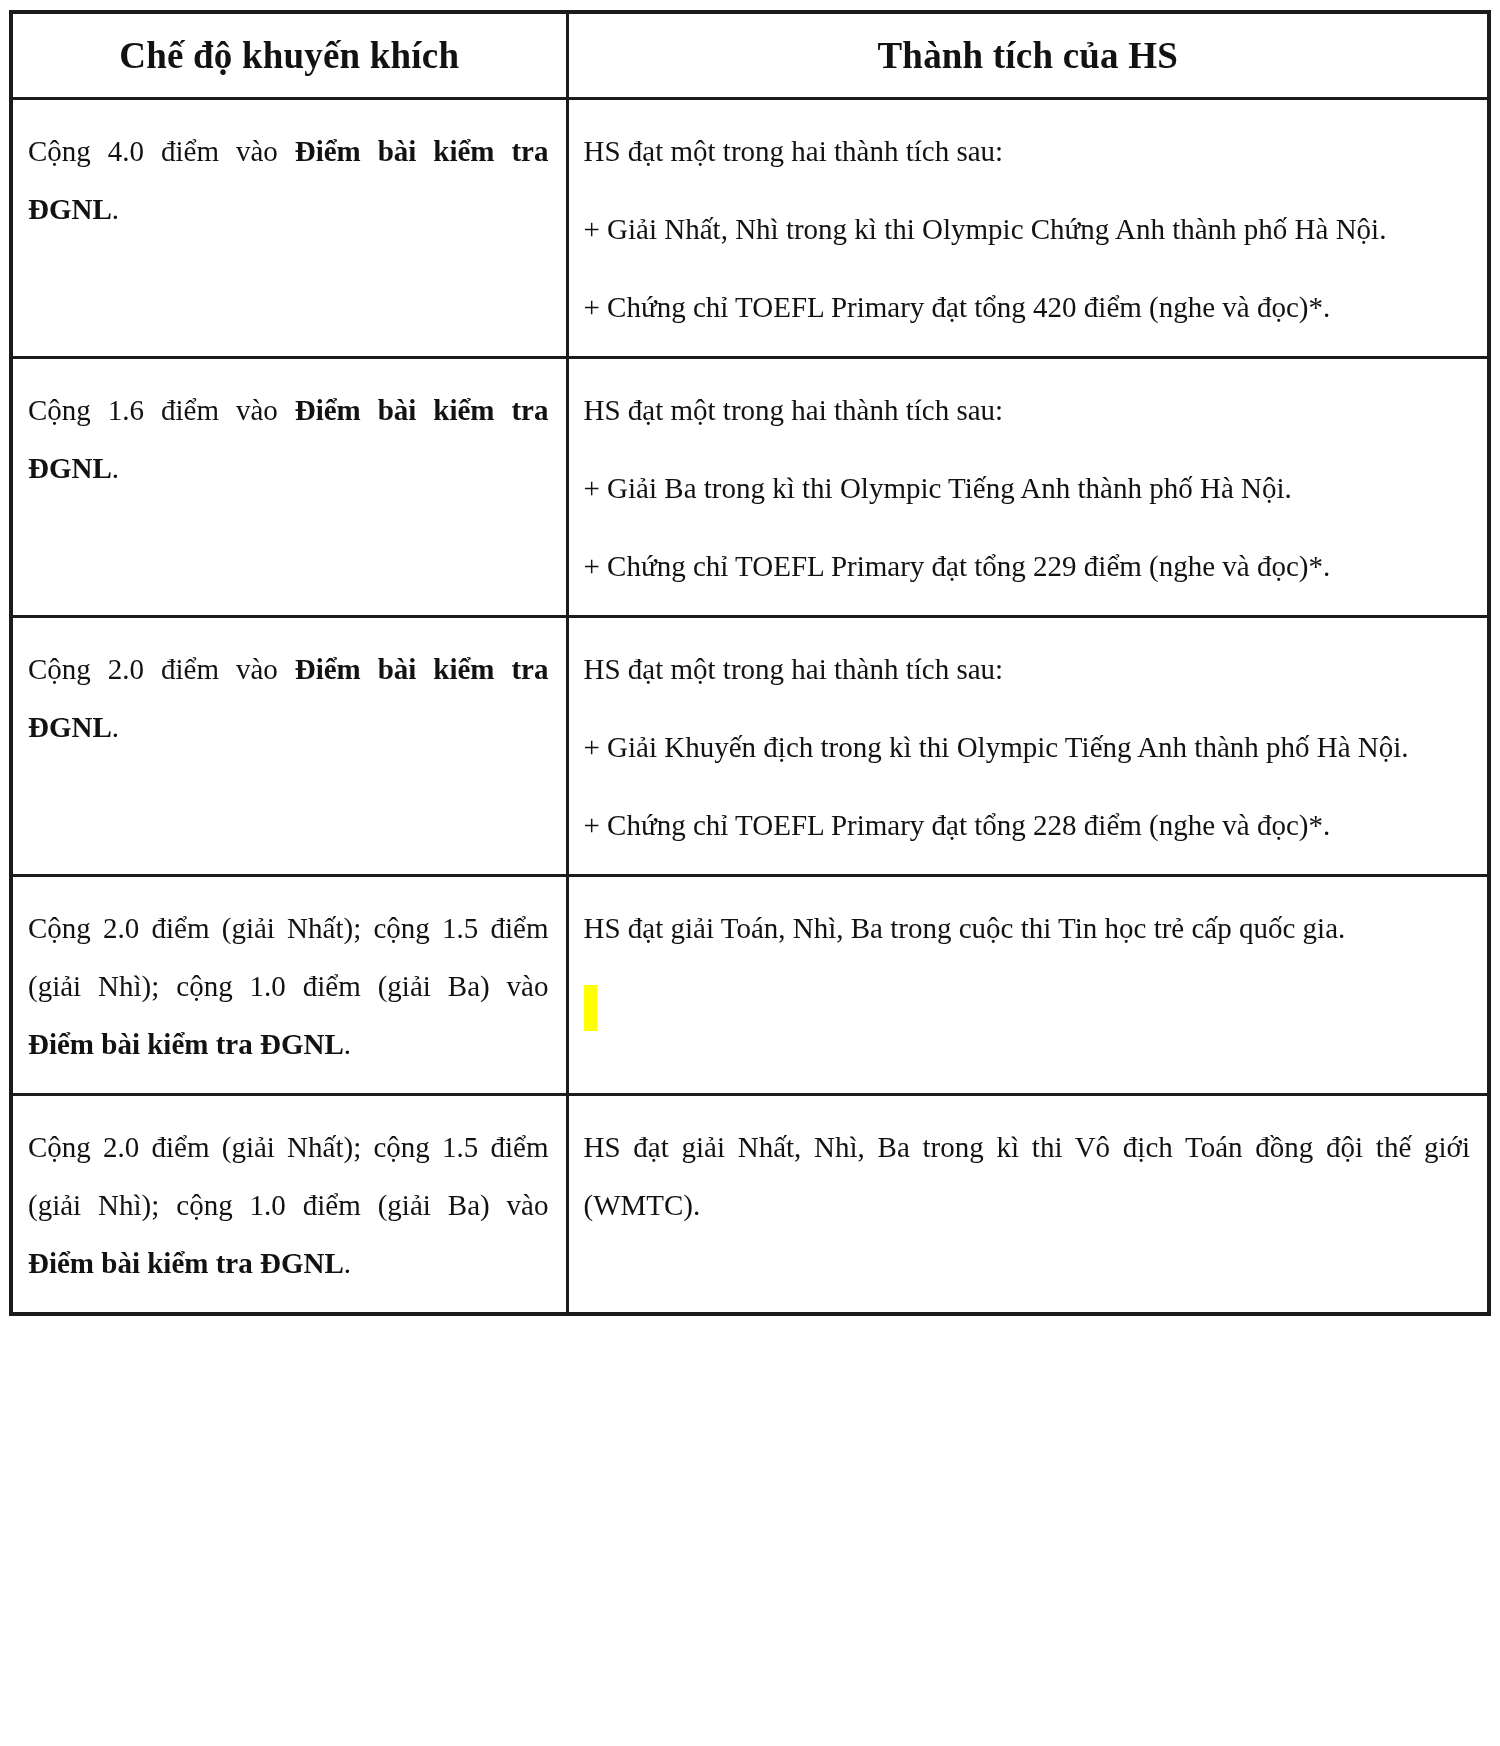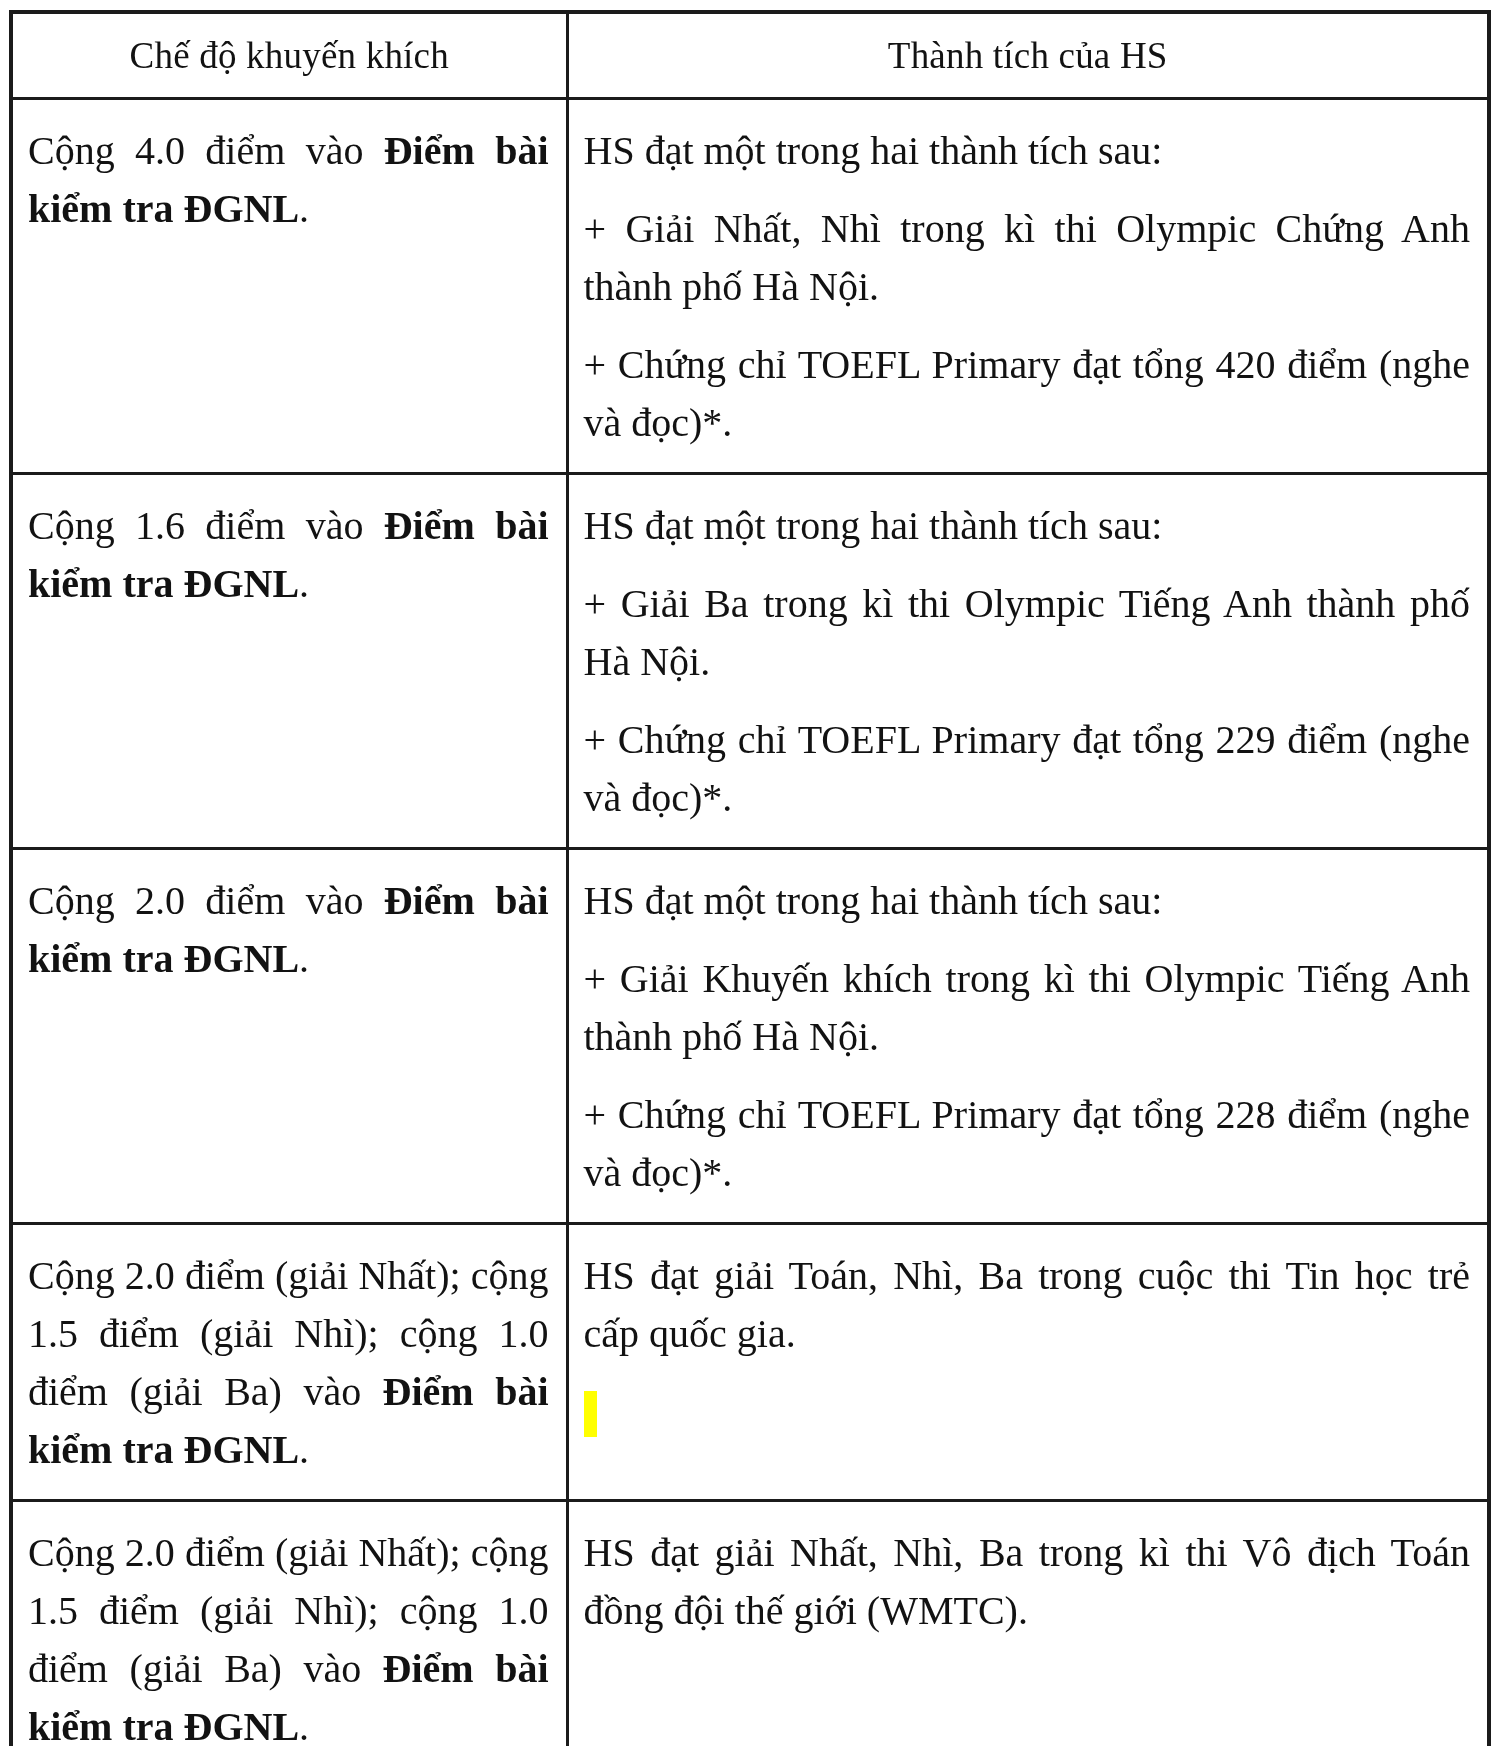--- a/index.html
+++ b/index.html
@@ -21,31 +21,31 @@
     border: 4px solid #1b1b1b;
   }
   col.col-left  { width: 556px; }
   col.col-right { width: 922px; }
   th, td {
     border: 3px solid #1b1b1b;
     box-sizing: border-box;
   }
   th {
     font-size: 37px;
-    font-weight: normal;
+    font-weight: bold;
     text-align: center;
     vertical-align: middle;
     height: 86px;
     padding: 8px 10px;
     letter-spacing: 0.2px;
   }
   td {
     vertical-align: top;
     padding: 22px 17px 20px 15px;
-    font-size: 40px;
+    font-size: 29px;
     line-height: 58px;
     text-align: justify;
   }
   td p {
     margin: 0 0 20px 0;
   }
   td p:last-child {
     margin-bottom: 0;
   }
   td .bold-seg {
@@ -100,21 +100,21 @@
         <p>+ Chứng chỉ TOEFL Primary đạt tổng 229 điểm (nghe và đọc)*.</p>
       </td>
     </tr>
 
     <tr>
       <td>
         <p><span>Cộng 2.0 điểm vào </span><span class="bold-seg">Điểm bài kiểm tra ĐGNL</span><span>.</span></p>
       </td>
       <td>
         <p>HS đạt một trong hai thành tích sau:</p>
-        <p>+ Giải Khuyến khích trong kì thi Olympic Tiếng Anh thành phố Hà Nội.</p>
+        <p>+ Giải Khuyến địch trong kì thi Olympic Tiếng Anh thành phố Hà Nội.</p>
         <p>+ Chứng chỉ TOEFL Primary đạt tổng 228 điểm (nghe và đọc)*.</p>
       </td>
     </tr>
 
     <tr>
       <td>
         <p><span>Cộng 2.0 điểm (giải Nhất); cộng 1.5 điểm (giải Nhì); cộng 1.0 điểm (giải Ba) vào </span><span class="bold-seg">Điểm bài kiểm tra ĐGNL</span><span>.</span></p>
       </td>
       <td>
         <p>HS đạt giải Toán, Nhì, Ba trong cuộc thi Tin học trẻ cấp quốc gia.</p>

